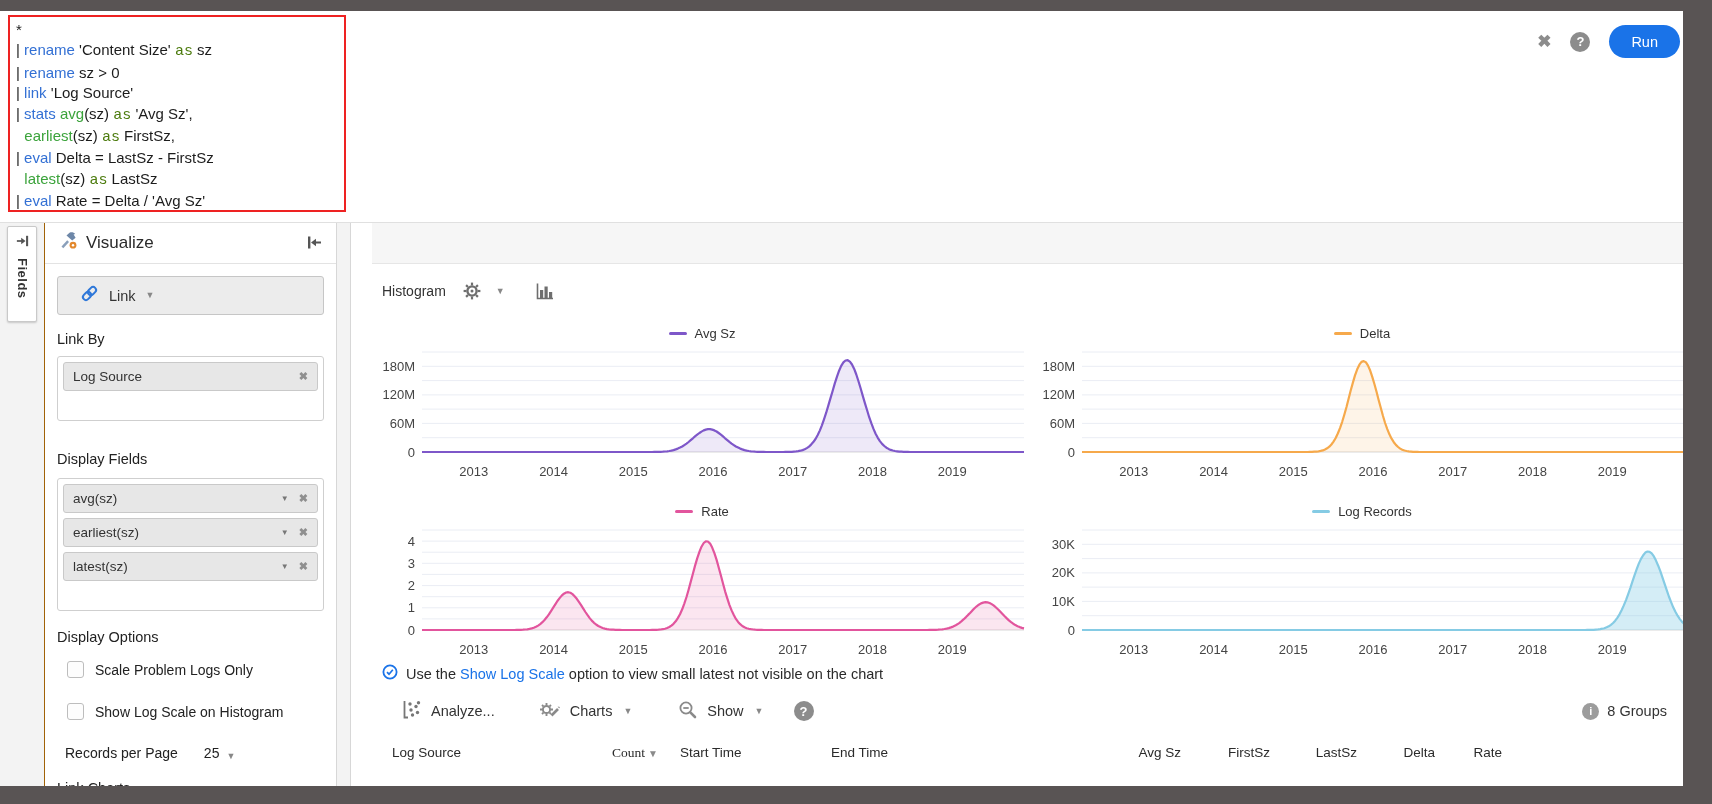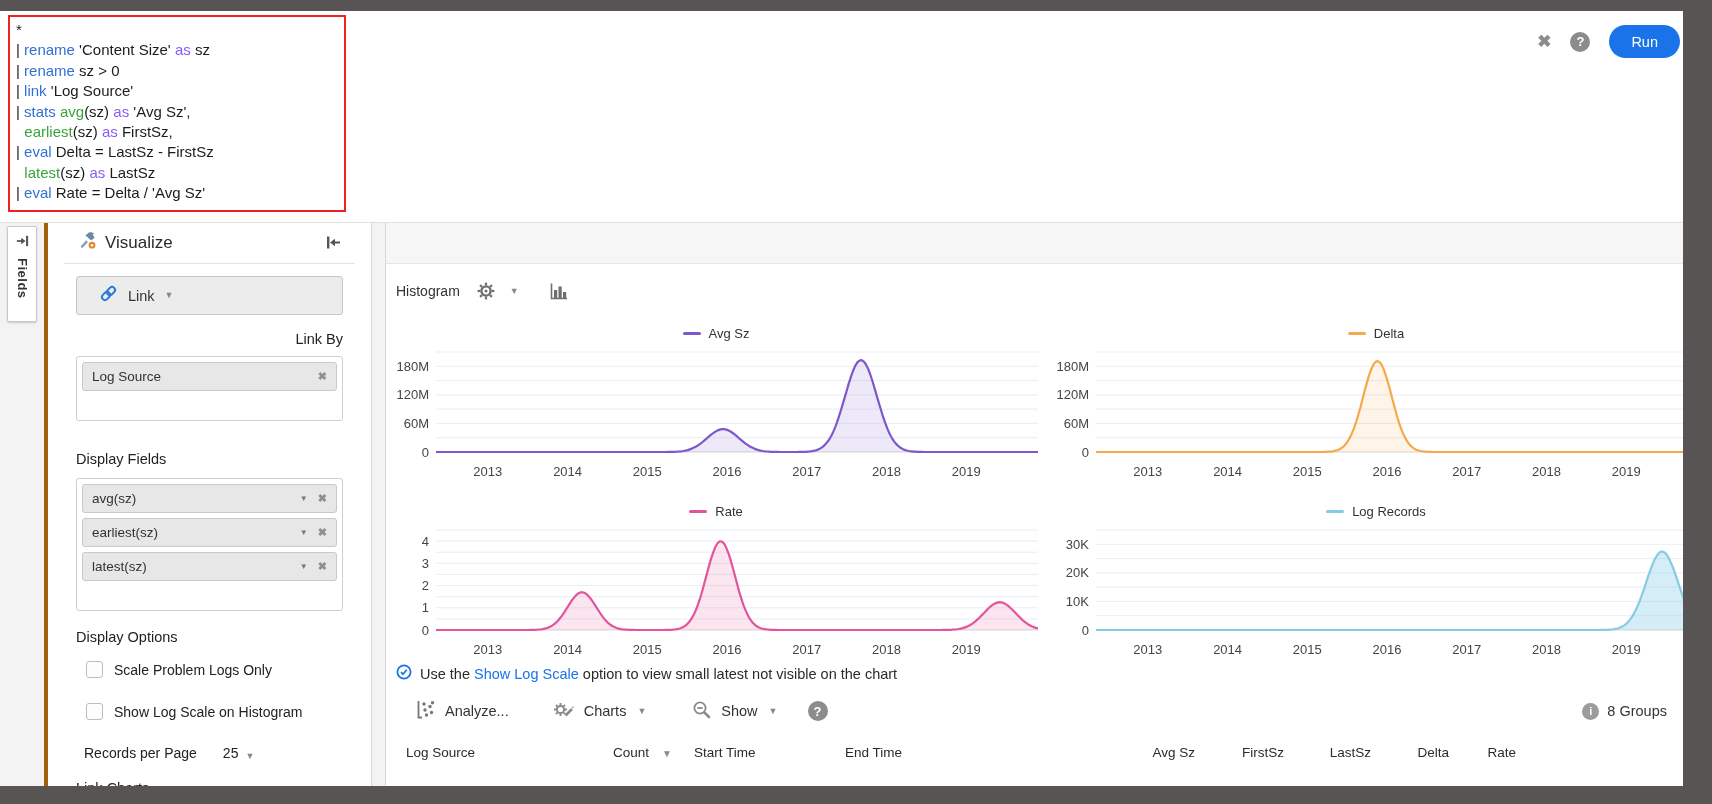--- a/index.html
+++ b/index.html
@@ -5,66 +5,66 @@
   html,body{margin:0;padding:0;}
   body{width:1712px;height:804px;background:#595454;position:relative;overflow:hidden;
        font-family:"Liberation Sans", sans-serif;-webkit-font-smoothing:antialiased;}
   .window{position:absolute;left:0;top:11px;width:1683px;height:775px;background:#fff;overflow:hidden;}
 
   
   .query-section{position:relative;height:211px;border-bottom:1px solid #e0e0e0;background:#fff;}
   .query-box{position:absolute;left:8px;top:4px;width:322px;height:190px;border:2px solid #ee2222;
              padding:3px 6px 0 6px;overflow:hidden;background:#fff;}
   .qline{white-space:pre;font-size:15px;line-height:20.4px;color:#1c1c1c;}
-  .tk{color:#3370d4;} .tf{color:#3ba33b;} .ta{color:#8b5cf6;} .tp{color:#1c1c1c;}
+  .tk{color:#3370d4;} .tf{color:#3ba33b;} .ta{color:#4d7c0f;font-family:Liberation Mono, monospace;} .tp{color:#1c1c1c;}
   .query-actions{position:absolute;right:3px;top:14px;display:flex;align-items:center;gap:19px;}
   .close-ic{font-size:17px;color:#8c8c8c;font-weight:bold;cursor:pointer;line-height:1;}
   .help-circle{width:20px;height:20px;border-radius:50%;background:#8c8c8c;color:#fff;font-size:13px;
                font-weight:bold;display:flex;align-items:center;justify-content:center;cursor:pointer;}
   .run-btn{height:33px;padding:0 22px;border:none;border-radius:17px;background:#1a73e8;color:#fff;
            font-size:14.5px;font-family:inherit;cursor:pointer;}
 
   
   .body-row{display:flex;height:564px;position:relative;}
   .rail{width:44px;background:#f3f3f3;flex:none;}
   .fields-tab{margin:3px 0 0 7px;width:28px;height:88px;background:#fff;border:1px solid #c9c9c9;
               border-radius:2px;box-shadow:0 1px 2px rgba(0,0,0,.18);display:flex;flex-direction:column;
               align-items:center;padding-top:6px;gap:7px;cursor:pointer;}
   .fields-tab-label{writing-mode:vertical-rl;font-size:13px;font-weight:bold;color:#333;letter-spacing:.5px;}
 
-  .sidebar{width:267px;flex:none;background:#fff;border-left:4px solid #a16207;border-right:1px solid #d7d7d7;
-           padding:0 28px;overflow:hidden;}
+  .sidebar{width:267px;flex:none;background:#fff;border-left:1px solid #a16207;border-right:1px solid #d7d7d7;
+           padding:0 12px;overflow:hidden;}
   .viz-header{margin:0 -12px;padding:8px 14px 9px 14px;border-bottom:1px solid #e3e3e3;display:flex;align-items:center;}
   .viz-title{font-size:17px;color:#2b2b2b;margin-left:8px;}
   .collapse-btn{margin-left:auto;cursor:pointer;display:flex;}
   .link-btn{margin-top:12px;height:37px;background:#ececec;border:1px solid #c6c6c6;border-radius:3px;
             display:flex;align-items:center;padding-left:22px;gap:10px;cursor:pointer;}
   .link-btn-label{font-size:14.5px;color:#333;}
   .caret{font-size:9px;color:#888;line-height:1;}
   .side-label{font-size:14.5px;color:#222;}
-  .lbl-linkby{margin-top:16px;text-align:right;} .lbl-dispfields{margin-top:30px;} .lbl-dispopts{margin-top:18px;}
+  .lbl-linkby{margin-top:16px;} .lbl-dispfields{margin-top:30px;} .lbl-dispopts{margin-top:18px;}
   .side-box{border:1px solid #cfcfcf;border-radius:3px;background:#fff;padding:5px;}
   .box-linkby{margin-top:9px;height:53px;}
   .box-fields{margin-top:11px;height:121px;}
   .chip{height:27px;background:#e7e7e7;border:1px solid #c9c9c9;border-radius:3px;display:flex;
         align-items:center;padding:0 9px;font-size:13.5px;color:#333;margin-bottom:5px;cursor:default;}
   .chip-label{flex:none;}
   .chip-caret{margin-left:auto;font-size:8px;color:#777;cursor:pointer;}
   .chip-x{margin-left:10px;font-size:11px;color:#8f8f8f;font-weight:bold;cursor:pointer;}
   .chip-x-only{margin-left:auto;}
   .check-row{display:flex;align-items:center;gap:11px;padding-left:10px;font-size:14px;color:#222;}
   .cr1{margin-top:16px;} .cr2{margin-top:25px;}
   .checkbox{width:15px;height:15px;border:1px solid #bdbdbd;border-radius:3px;background:#fdfdfd;flex:none;cursor:pointer;}
   .records-row{margin-top:25px;padding-left:8px;display:flex;align-items:flex-end;font-size:14px;color:#222;}
   .records-value{margin-left:26px;cursor:pointer;}
   .records-row .caret{margin-left:7px;cursor:pointer;}
   .clipped-label{margin-top:19px;font-size:14.5px;color:#222;}
 
   .gap-col{width:13px;background:#f3f3f3;flex:none;}
-  .main{flex:1;background:#fff;border-left:1px solid #d7d7d7;position:relative;overflow:hidden;}
+  .main{flex:1;background:#fff;border-left:1px solid #d7d7d7;position:relative;overflow:hidden;padding-left:21px;}
   .strip{height:40px;background:#f6f6f6;border-bottom:1px solid #e6e6e6;}
   .hist-toolbar{height:54px;display:flex;align-items:center;padding-left:10px;}
   .hist-label{font-size:14px;color:#333;}
   .hist-toolbar .gear-wrap{margin-left:17px;display:flex;cursor:pointer;}
   .hist-toolbar .caret{margin-left:15px;cursor:pointer;}
   .barchart-wrap{margin-left:30px;display:flex;cursor:pointer;}
 
   .charts-grid{display:grid;grid-template-columns:1fr 1fr;row-gap:12px;margin-top:0;}
   .legend{height:30px;display:flex;align-items:center;justify-content:center;gap:8px;cursor:pointer;}
   .legend-dash{width:18px;height:3px;border-radius:2px;background:#999;}
@@ -82,21 +82,21 @@
   .act-item .caret{margin-left:2px;}
   .mr1{margin-right:44px;} .mr2{margin-right:46px;} .mr3{margin-right:30px;}
   .groups{position:absolute;right:16px;display:flex;align-items:center;gap:8px;}
   .info-circle{width:17px;height:17px;border-radius:50%;background:#9c9c9c;color:#fff;font-size:11px;
                font-weight:bold;display:flex;align-items:center;justify-content:center;}
   .groups-label{font-size:14.5px;color:#333;}
 
   .table-head{position:relative;margin-top:19px;height:30px;font-size:13.5px;color:#2b2b2b;}
   .th{position:absolute;top:0;white-space:nowrap;cursor:pointer;}
   .th-num{text-align:right;width:80px;}
-  .c1{left:20px;} .c2{left:227px;} .sortc{left:276px;top:3px;font-size:10px;color:#8a8a8a;}
+  .c1{left:20px;} .c2{left:240px;font-family:Liberation Serif, serif;} .sortc{left:276px;top:3px;font-size:10px;color:#8a8a8a;}
   .c3{left:308px;} .c4{left:459px;} .c5{left:729px;} .c6{left:818px;} .c7{left:905px;}
   .c8{left:985px;width:78px;} .c9{left:1052px;width:78px;}
 </style>
 </head>
 <body>
 
 <div class="window">
 
   <div class="query-section">
     <div class="query-box">

